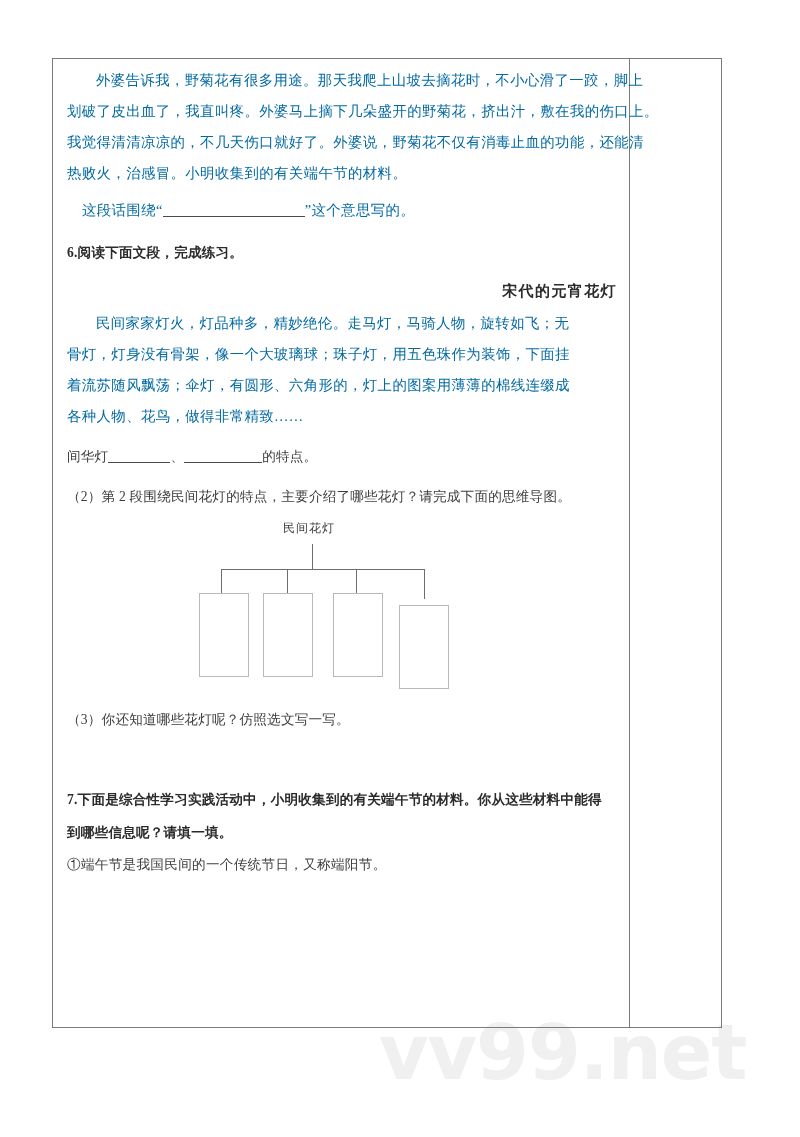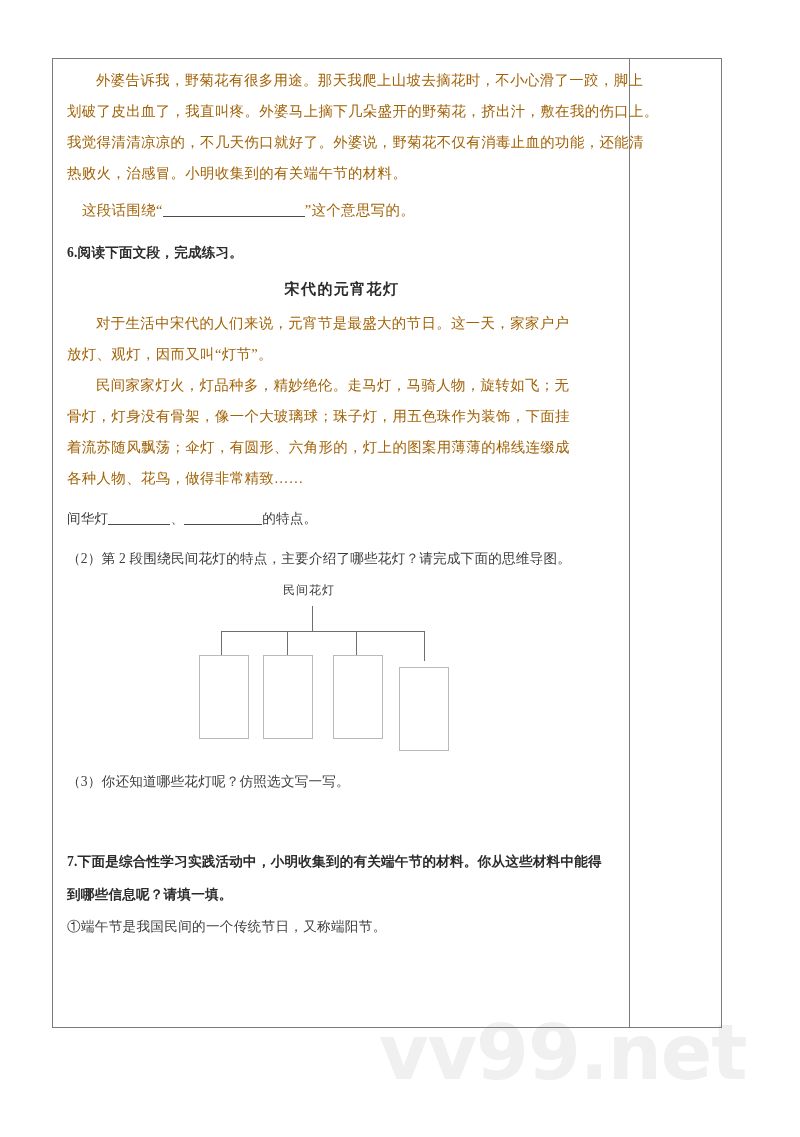--- a/index.html
+++ b/index.html
@@ -72,43 +72,42 @@
   }
 
   p {
     margin: 0;
   }
 
   .body-line {
     font-size: 14.4px;
     line-height: 31px;
     letter-spacing: 0.4px;
-    color: #a16207;
+    color: #0369a1;
     white-space: nowrap;
   }
   .indent2 { text-indent: 29px; }
   .indent1 { text-indent: 15px; }
 
   .qnum {
     font-weight: bold;
     font-size: 13.6px;
     line-height: 30px;
     letter-spacing: 0.2px;
     color: #2b2b2b;
     white-space: nowrap;
   }
 
   .article-title {
-    text-align: center;
+    text-align: right;
     font-weight: bold;
     font-size: 15px;
     line-height: 34px;
     letter-spacing: 1.4px;
     color: #2b2b2b;
-    font-family: Liberation Mono, monospace;
   }
 
   .sub-q {
     font-size: 13.6px;
     line-height: 30px;
     letter-spacing: 0.2px;
     color: #3c3c3c;
     white-space: nowrap;
   }
 
@@ -195,24 +194,20 @@
     <p class="body-line indent1"><span>这段话围绕“</span><span class="blank blank-xl"></span><span>”这个意思写的。</span></p>
 
     <div class="spacer-12"></div>
 
     <p class="qnum">6.阅读下面文段，完成练习。</p>
 
     <div class="spacer-6"></div>
 
     <p class="article-title">宋代的元宵花灯</p>
 
-    <div>
-      <p class="body-line indent2">对于生活中宋代的人们来说，元宵节是最盛大的节日。这一天，家家户户</p>
-      <p class="body-line">放灯、观灯，因而又叫“灯节”。</p>
-    </div>
 
     <div>
       <p class="body-line indent2">民间家家灯火，灯品种多，精妙绝伦。走马灯，马骑人物，旋转如飞；无</p>
       <p class="body-line">骨灯，灯身没有骨架，像一个大玻璃球；珠子灯，用五色珠作为装饰，下面挂</p>
       <p class="body-line">着流苏随风飘荡；伞灯，有圆形、六角形的，灯上的图案用薄薄的棉线连缀成</p>
       <p class="body-line">各种人物、花鸟，做得非常精致……</p>
     </div>
 
     <div class="spacer-10"></div>
 

